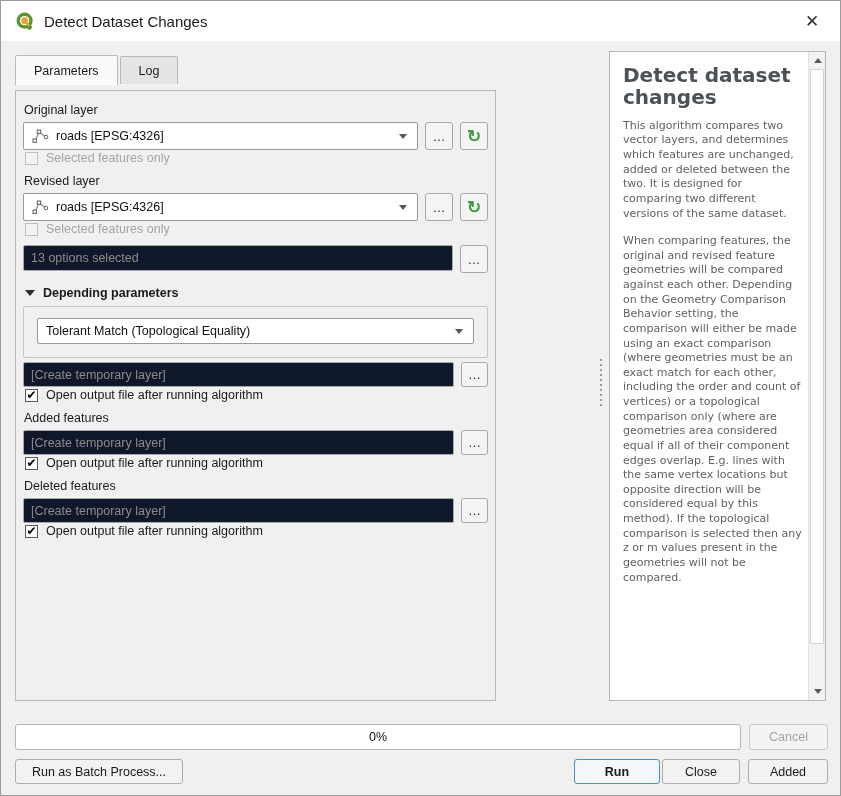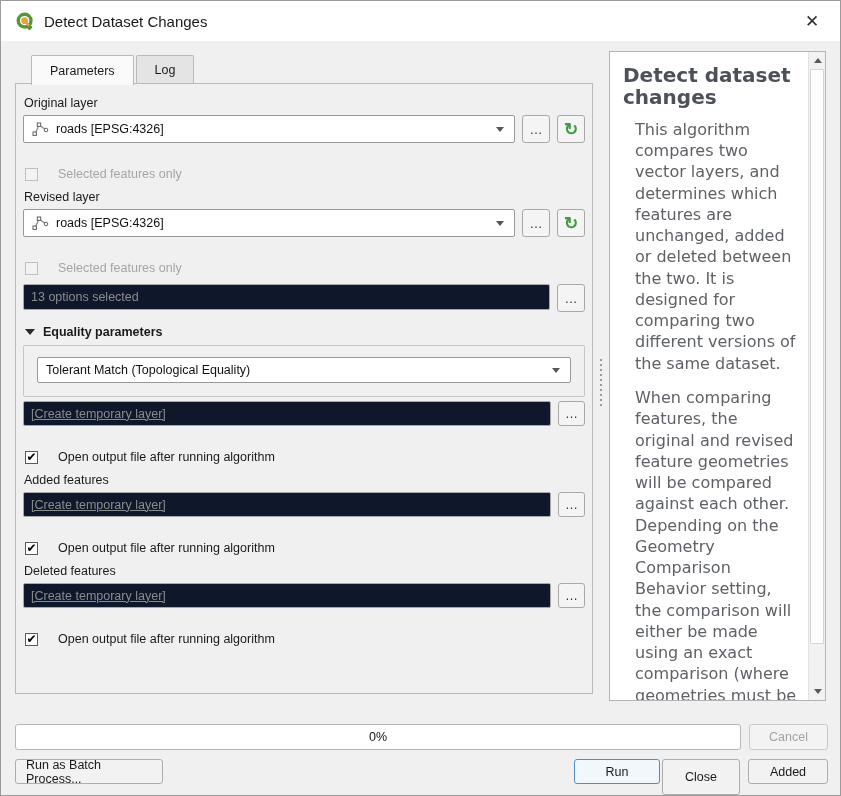--- a/index.html
+++ b/index.html
@@ -15,54 +15,54 @@
   .titlebar .logo{width:21px;height:21px;margin-right:8px;flex:0 0 auto;}
   .titlebar .title{font-size:15px;color:#1a1a1a;}
   .titlebar .closex{
     position:absolute;right:8px;top:0;width:40px;height:40px;
     display:flex;align-items:center;justify-content:center;
     font-size:17px;color:#333;cursor:default;font-weight:300;
   }
   
   .body{position:absolute;top:40px;left:0;right:0;bottom:0;background:#f0f0f0;}
   
-  .tabbar{position:absolute;left:14px;top:13px;display:flex;align-items:center;z-index:2;margin-left:16px;}
+  .tabbar{position:absolute;left:14px;top:13px;display:flex;align-items:flex-end;z-index:2;}
   .tab{
     height:28px;display:flex;align-items:center;justify-content:center;
     border:1px solid #b9b9b9;border-bottom:none;background:#e4e4e4;
     padding:0 18px;margin-right:2px;border-top-left-radius:2px;border-top-right-radius:2px;
     color:#1a1a1a;
   }
   .tab.active{background:#fafafa;height:30px;position:relative;top:1px;z-index:3;}
   
   .pane{
-    position:absolute;left:14px;top:42px;width:578px;height:611px;
+    position:absolute;left:14px;top:49px;width:481px;height:611px;
     border:1px solid #b9b9b9;background:#f0f0f0;padding:5px 7px;overflow:hidden;z-index:1;
   }
   .field-label{margin:7px 0 5px 1px;color:#1a1a1a;}
   .row{display:flex;align-items:stretch;gap:7px;}
   .combo{
     flex:1;height:28px;border:1px solid #999;border-radius:2px;background:#fff;
     display:flex;align-items:center;padding:0 8px;gap:7px;position:relative;
   }
   .combo .valtext{flex:1;color:#111;}
   .chev{width:0;height:0;border-left:4px solid transparent;border-right:4px solid transparent;border-top:5px solid #555;margin-right:2px;}
   .lineicon{width:17px;height:15px;flex:0 0 auto;}
   .btn-small{
     width:28px;height:28px;border:1px solid #a8a8a8;border-radius:3px;background:#f4f4f4;
     display:flex;align-items:center;justify-content:center;color:#333;font-size:13px;line-height:1;
   }
   .btn-iter{color:#3d9c3d;font-size:17px;font-weight:bold;}
   .input{
     flex:1;height:26px;border:1px solid #a8a8a8;border-radius:2px;background:#0f172a;
     display:flex;align-items:center;padding:0 7px;color:#8c8c8c;
   }
-  .input.h25{height:25px;text-decoration:underline;}
+  .input.h25{height:25px;}
   .btn-small.h25{height:25px;width:27px;}
-  .checkrow{display:flex;align-items:center;gap:20px;margin:24px 0 9px 2px;}
+  .checkrow{display:flex;align-items:center;gap:8px;margin:1px 0 9px 2px;}
   .cb{
     width:13px;height:13px;border:1px solid #5a5a5a;background:#fff;flex:0 0 auto;
     display:flex;align-items:center;justify-content:center;font-size:12px;color:#000;line-height:1;
   }
   .cb.disabled{border-color:#bfbfbf;background:#f3f3f3;}
   .cb-label{color:#1a1a1a;}
   .cb-label.disabled{color:#a5a5a5;}
   .adv-header{display:flex;align-items:center;gap:8px;margin:13px 0 6px 2px;font-weight:bold;}
   .tri-down{width:0;height:0;border-left:5px solid transparent;border-right:5px solid transparent;border-top:6px solid #2b2b2b;}
   .groupbox{border:1px solid #c6c6c6;border-radius:2px;background:#f0f0f0;padding:11px 13px 13px 13px;margin:0 0 4px 0;}
@@ -80,43 +80,43 @@
     background:#ffffff;border:1px solid #b4b4b4;overflow:hidden;
   }
   .helpcontent{
     position:absolute;left:0;top:0;right:17px;bottom:0;padding:8px 6px 8px 13px;overflow:hidden;
     font-family:"DejaVu Sans",sans-serif;color:#5e6166;
   }
   .helpcontent h1{
     margin:4px 0 10px 0;font-size:20px;line-height:1.12;color:#4c5157;
     font-family:"DejaVu Sans",sans-serif;font-weight:bold;letter-spacing:0;
   }
-  .helpcontent p{margin:0 0 13px 12px;font-size:16px;line-height:1.33;}
+  .helpcontent p{margin:0 0 13px 0;font-size:11px;line-height:1.33;}
   .vscroll{position:absolute;top:0;right:0;width:17px;bottom:0;background:#f2f2f2;border-left:1px solid #e2e2e2;}
   .varrow{position:absolute;left:0;width:17px;height:17px;background:#f2f2f2;display:flex;align-items:center;justify-content:center;}
   .varrow.up{top:0;}
   .varrow.down{bottom:0;}
   .varrow .t-up{width:0;height:0;border-left:4px solid transparent;border-right:4px solid transparent;border-bottom:5px solid #5a5a5a;}
   .varrow .t-dn{width:0;height:0;border-left:4px solid transparent;border-right:4px solid transparent;border-top:5px solid #5a5a5a;}
   .vthumb{position:absolute;left:1px;right:1px;top:17px;bottom:56px;background:#fdfdfd;border:1px solid #d4d4d4;border-radius:1px;}
   
   .progressbar{
     position:absolute;left:14px;top:683px;width:726px;height:26px;
     background:#fff;border:1px solid #b6b6b6;border-radius:3px;
     display:flex;align-items:center;justify-content:center;color:#111;
   }
   .btn{
     position:absolute;height:26px;border:1px solid #adadad;border-radius:3px;background:#f2f2f2;
     display:flex;align-items:center;justify-content:center;color:#1a1a1a;padding:0 10px;
   }
   .btn.disabled{color:#a3a3a3;border-color:#c9c9c9;background:#f3f3f3;}
   .btn-cancel{left:748px;top:683px;width:79px;}
-  .btn-batch{left:14px;top:718px;width:148px;height:25px;}
-  .btn-run{left:573px;top:718px;width:86px;height:25px;border-color:#4d90c8;background:#f2f7fc;}
-  .btn-close{left:661px;top:718px;width:78px;height:36px;}
+  .btn-batch{left:14px;top:718px;width:168px;height:25px;}
+  .btn-run{left:573px;top:718px;width:86px;height:25px;border-color:#4d90c8;background:#f2f7fc;font-weight:bold;}
+  .btn-close{left:661px;top:718px;width:78px;height:25px;}
   .btn-help{left:747px;top:718px;width:80px;height:25px;}
 </style>
 </head>
 <body>
 
 <div class="dialog">
 
   <div class="titlebar">
     <svg class="logo" viewBox="0 0 24 24">
       <circle cx="11" cy="11" r="9.2" fill="#589632"></circle>
@@ -180,21 +180,21 @@
 
       <div class="row">
         <div class="input">
           <span>13 options selected</span>
         </div>
         <div class="btn-small">…</div>
       </div>
 
       <div class="adv-header">
         <span class="tri-down"></span>
-        <span>Equality parameters</span>
+        <span>Depending parameters</span>
       </div>
       <div class="groupbox">
         <div class="combo">
           <span class="valtext">Tolerant Match (Topological Equality)</span>
           <span class="chev"></span>
         </div>
       </div>
 
       <div class="row">
         <div class="input h25">

